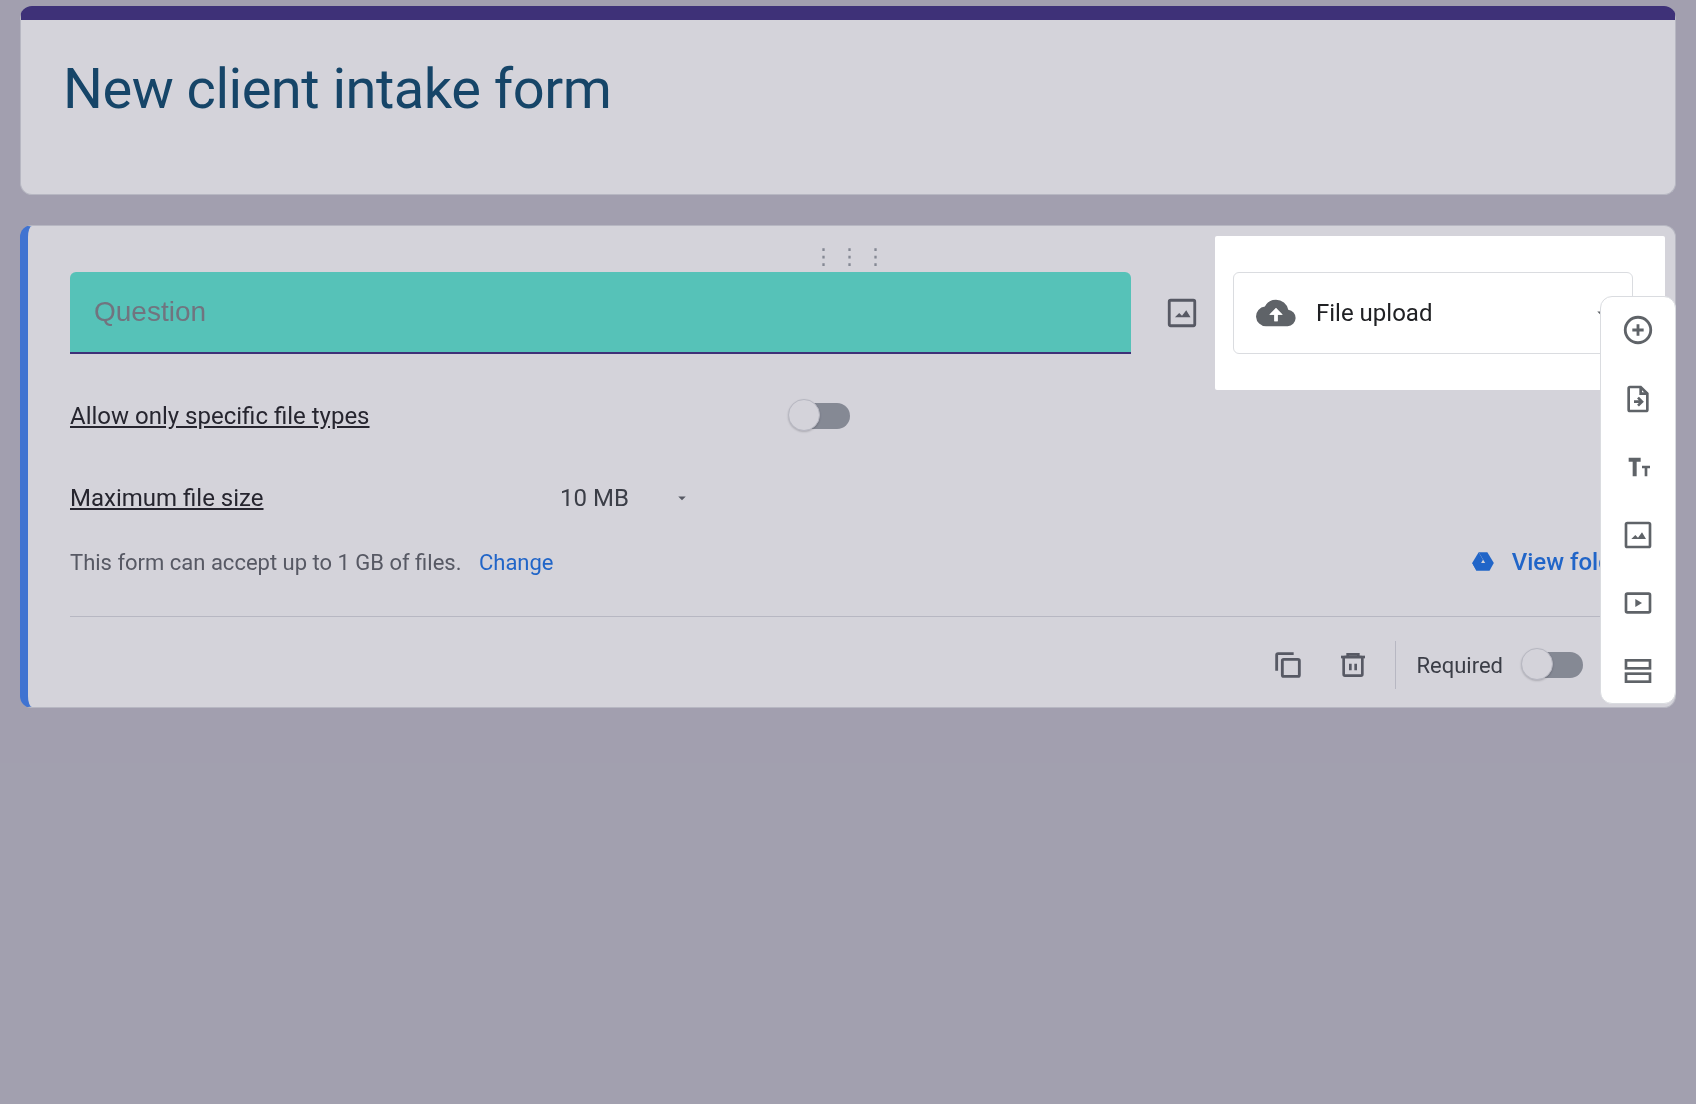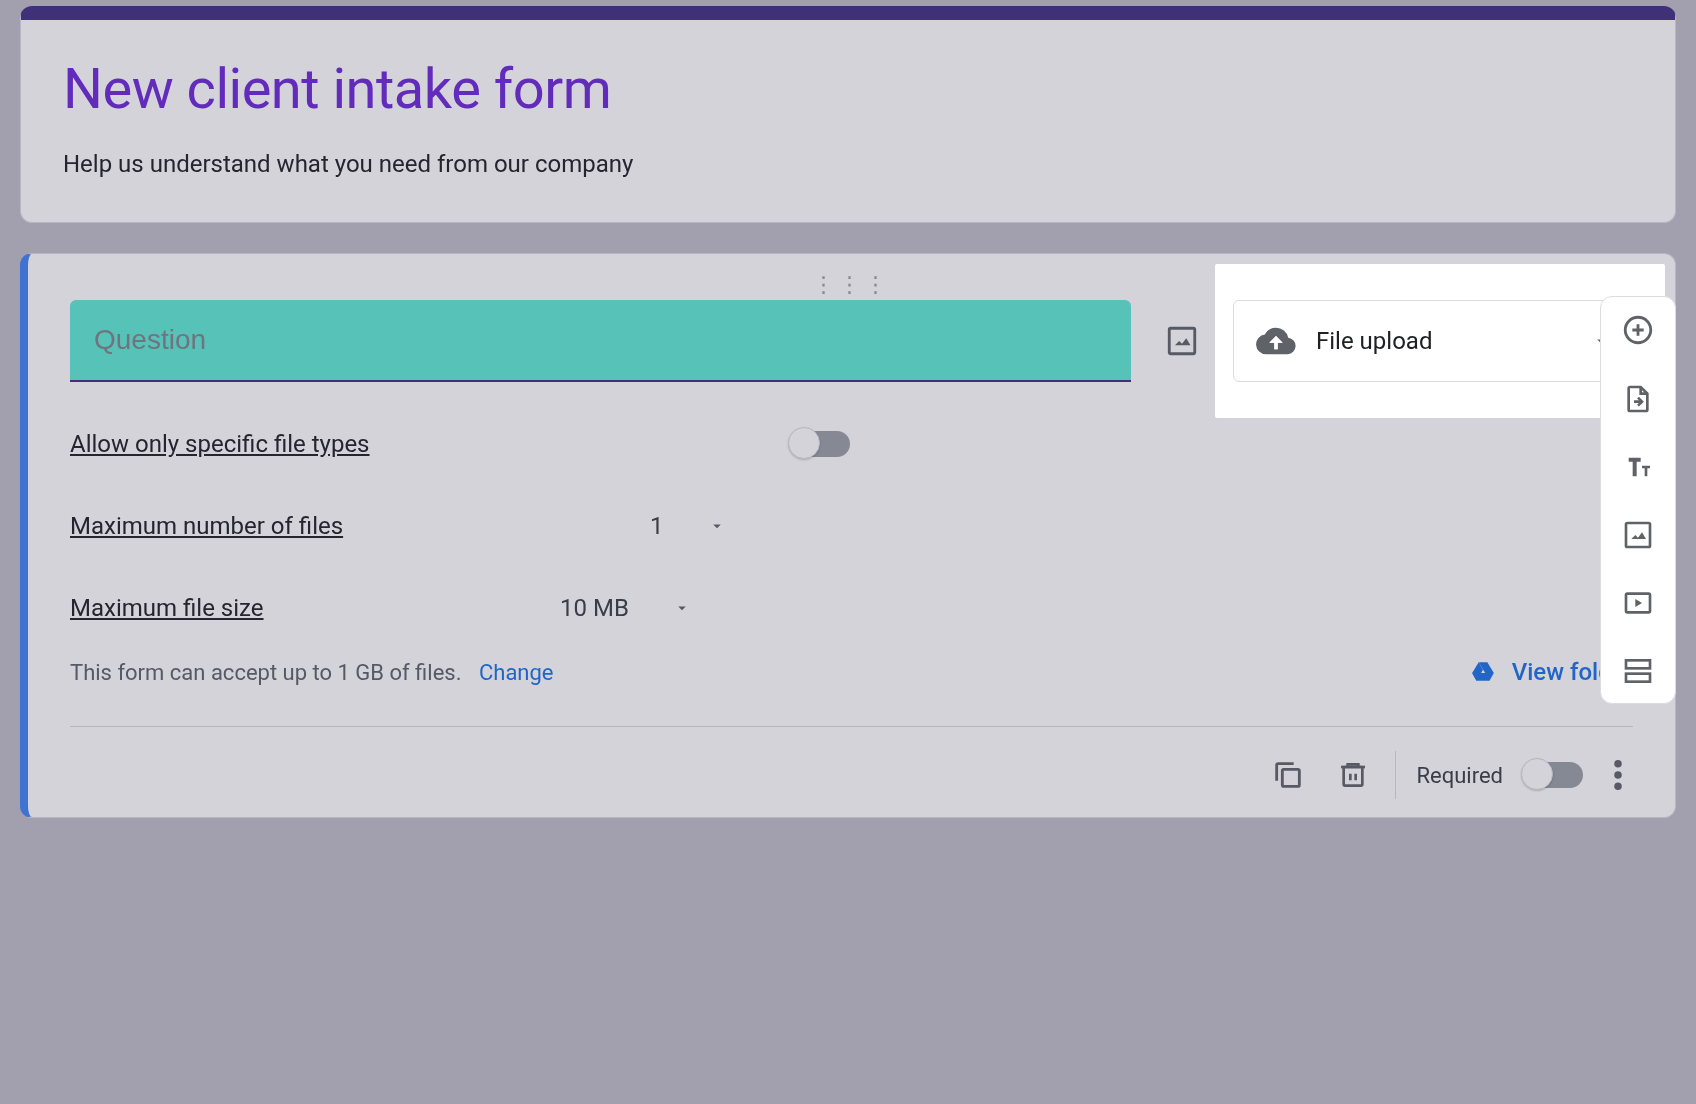--- a/index.html
+++ b/index.html
@@ -26,21 +26,21 @@
     background: #fff;
     border: 1px solid #dadce0;
     border-radius: 12px;
     border-top: 14px solid #3f3082;
     padding: 36px 42px 44px 42px;
     margin-bottom: 30px;
   }
   .header-title {
     font-size: 56px;
     font-weight: 400;
-    color: #6d28d9;
+    color: #0c4a6e;
     margin-bottom: 28px;
     letter-spacing: -0.5px;
   }
   .header-desc {
     font-size: 24px;
     color: #202124;
   }
   .question-card {
     background: #fff;
     border: 1px solid #dadce0;
@@ -207,21 +207,20 @@
   }
   svg { display: block; }
 </style>
 </head>
 <body>
 
 <div class="canvas">
 
   <div class="header-card">
     <div class="header-title">New client intake form</div>
-    <div class="header-desc">Help us understand what you need from our company</div>
   </div>
 
   <div class="question-card">
     <div class="drag-handle">⋮⋮⋮</div>
 
     <div class="question-row">
       <div class="question-input-wrap">
         <input class="question-input" placeholder="Question" style="">
       </div>
 
@@ -253,29 +252,20 @@
 
     <div class="settings">
       <div class="setting-row">
         <div class="setting-label">Allow only specific file types</div>
         <div style="width:140px;"></div>
         <div class="toggle">
           <div class="knob"></div>
         </div>
       </div>
 
-      <div class="setting-row">
-        <div class="setting-label">Maximum number of files</div>
-        <div class="setting-value-dd">
-          <span>1</span>
-          <svg width="18" height="18" viewBox="0 0 24 24" fill="#5f6368">
-              <path d="M7 10l5 5 5-5z"></path>
-            </svg>
-        </div>
-      </div>
 
       <div class="setting-row" style="margin-bottom:36px;">
         <div class="setting-label" style="width:490px;">Maximum file size</div>
         <div class="setting-value-dd">
           <span>10 MB</span>
           <svg width="18" height="18" viewBox="0 0 24 24" fill="#5f6368">
               <path d="M7 10l5 5 5-5z"></path>
             </svg>
         </div>
       </div>

